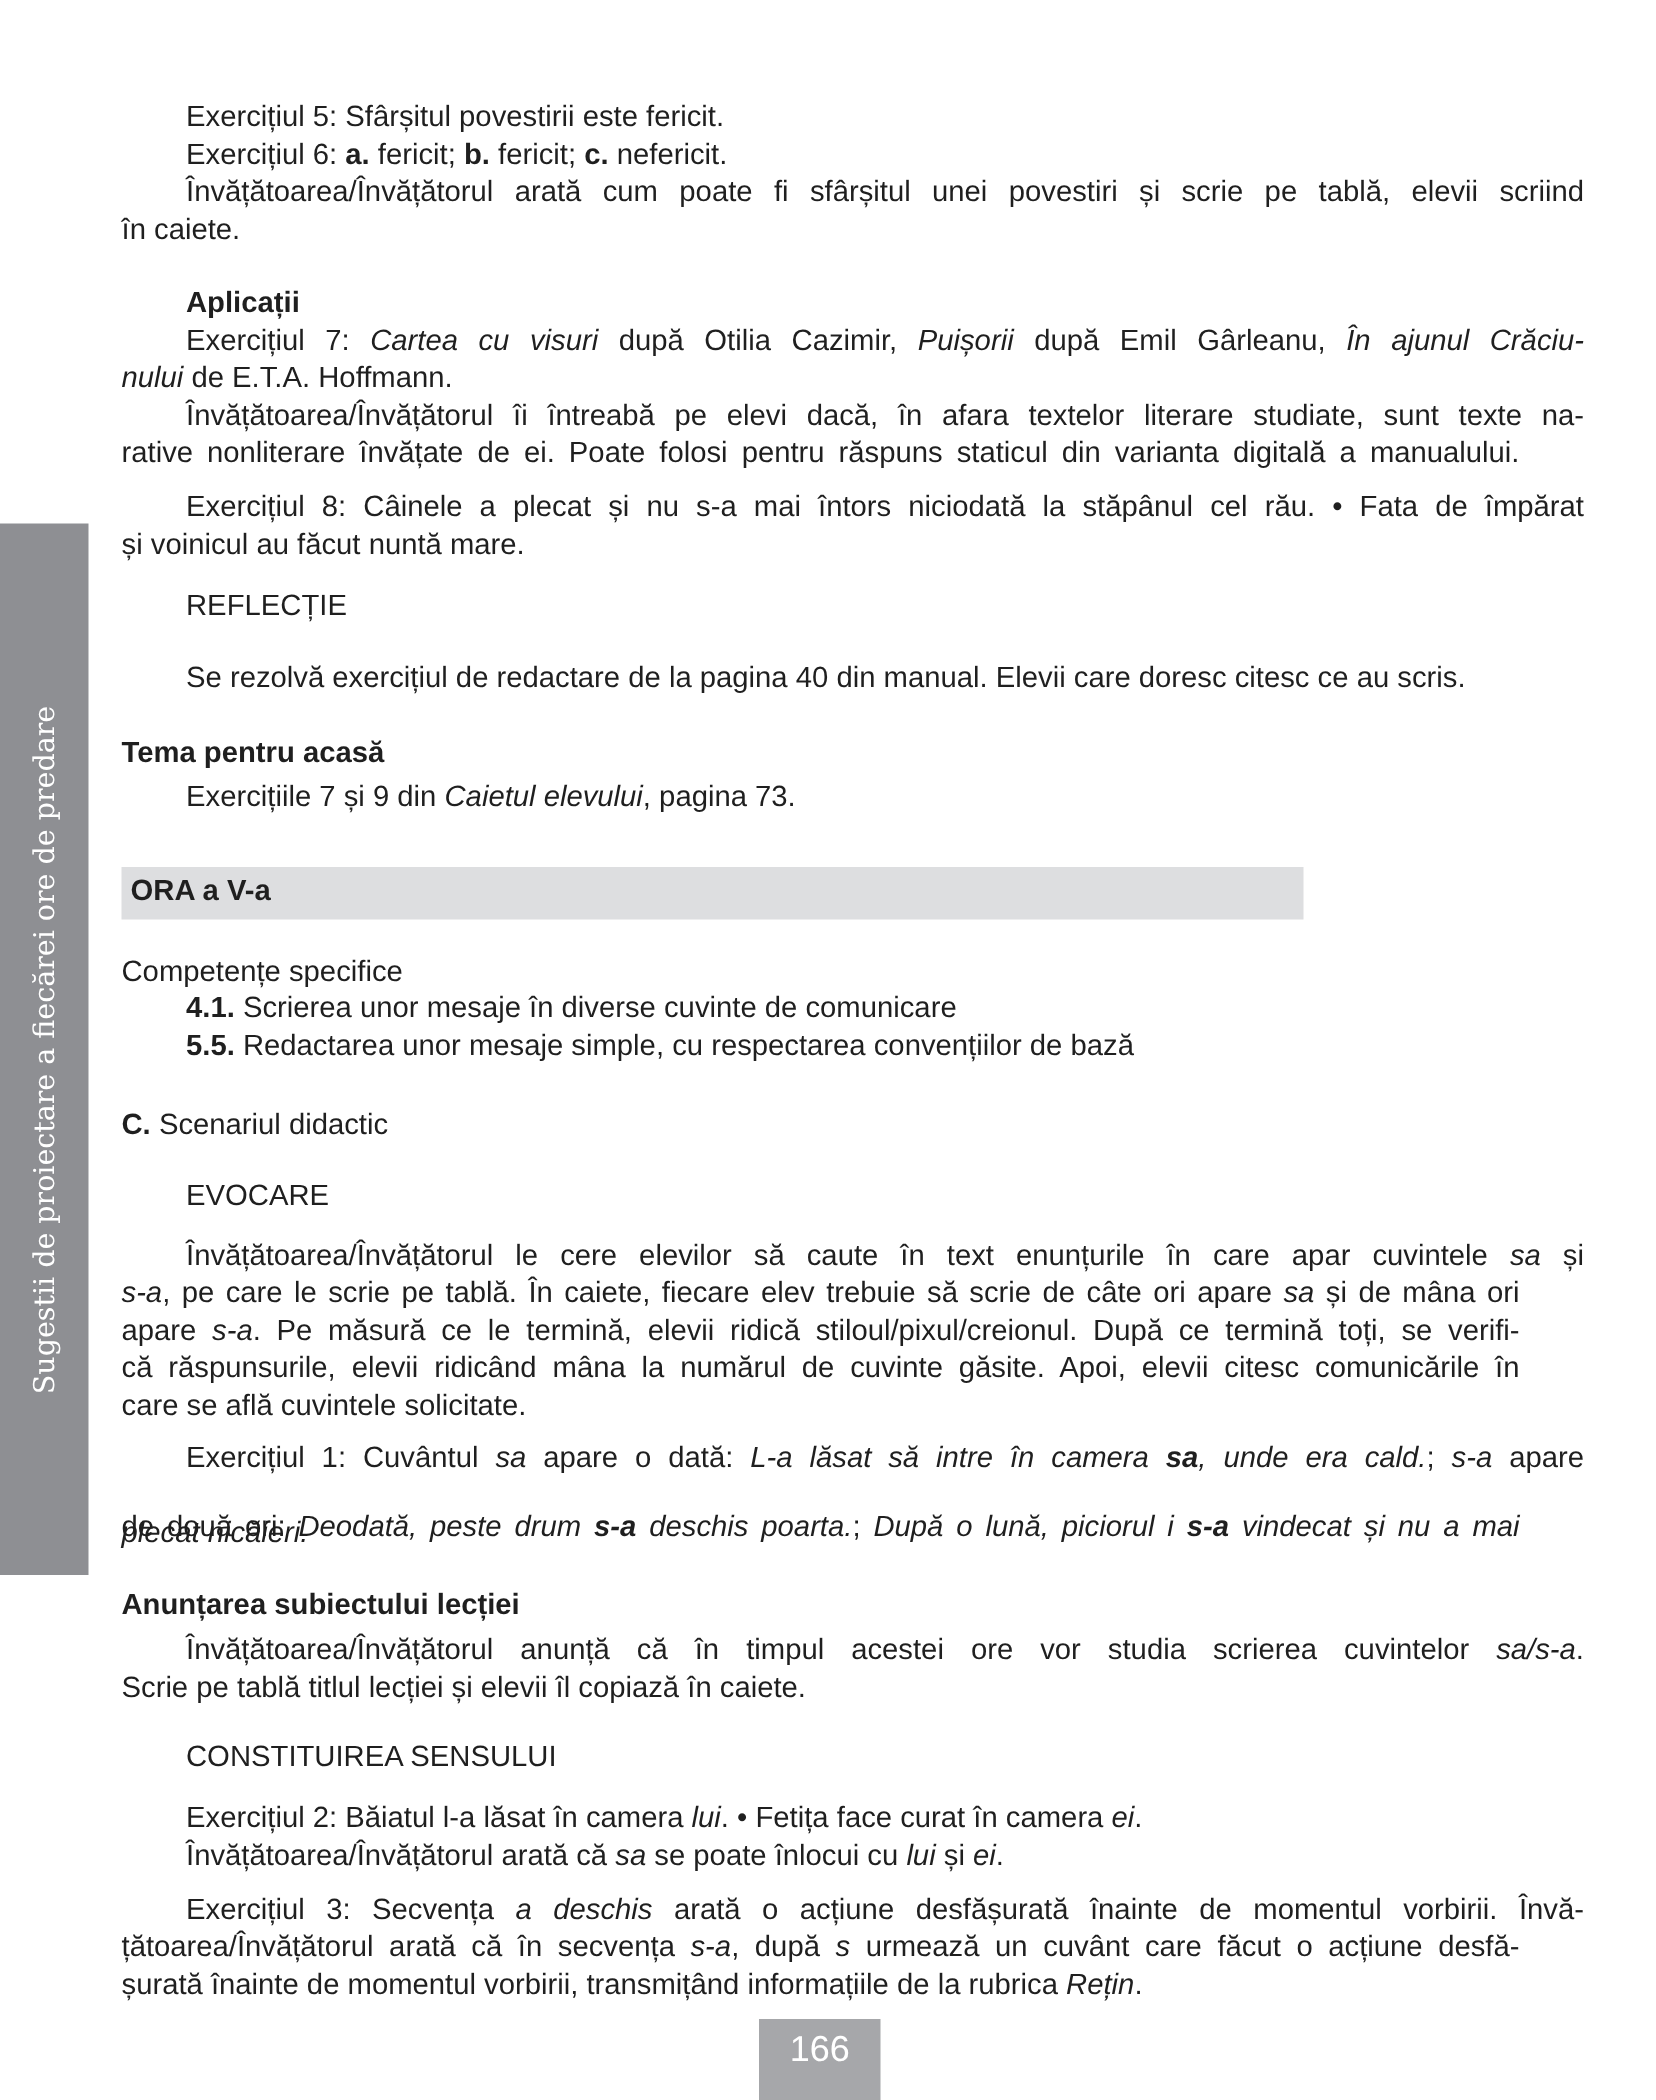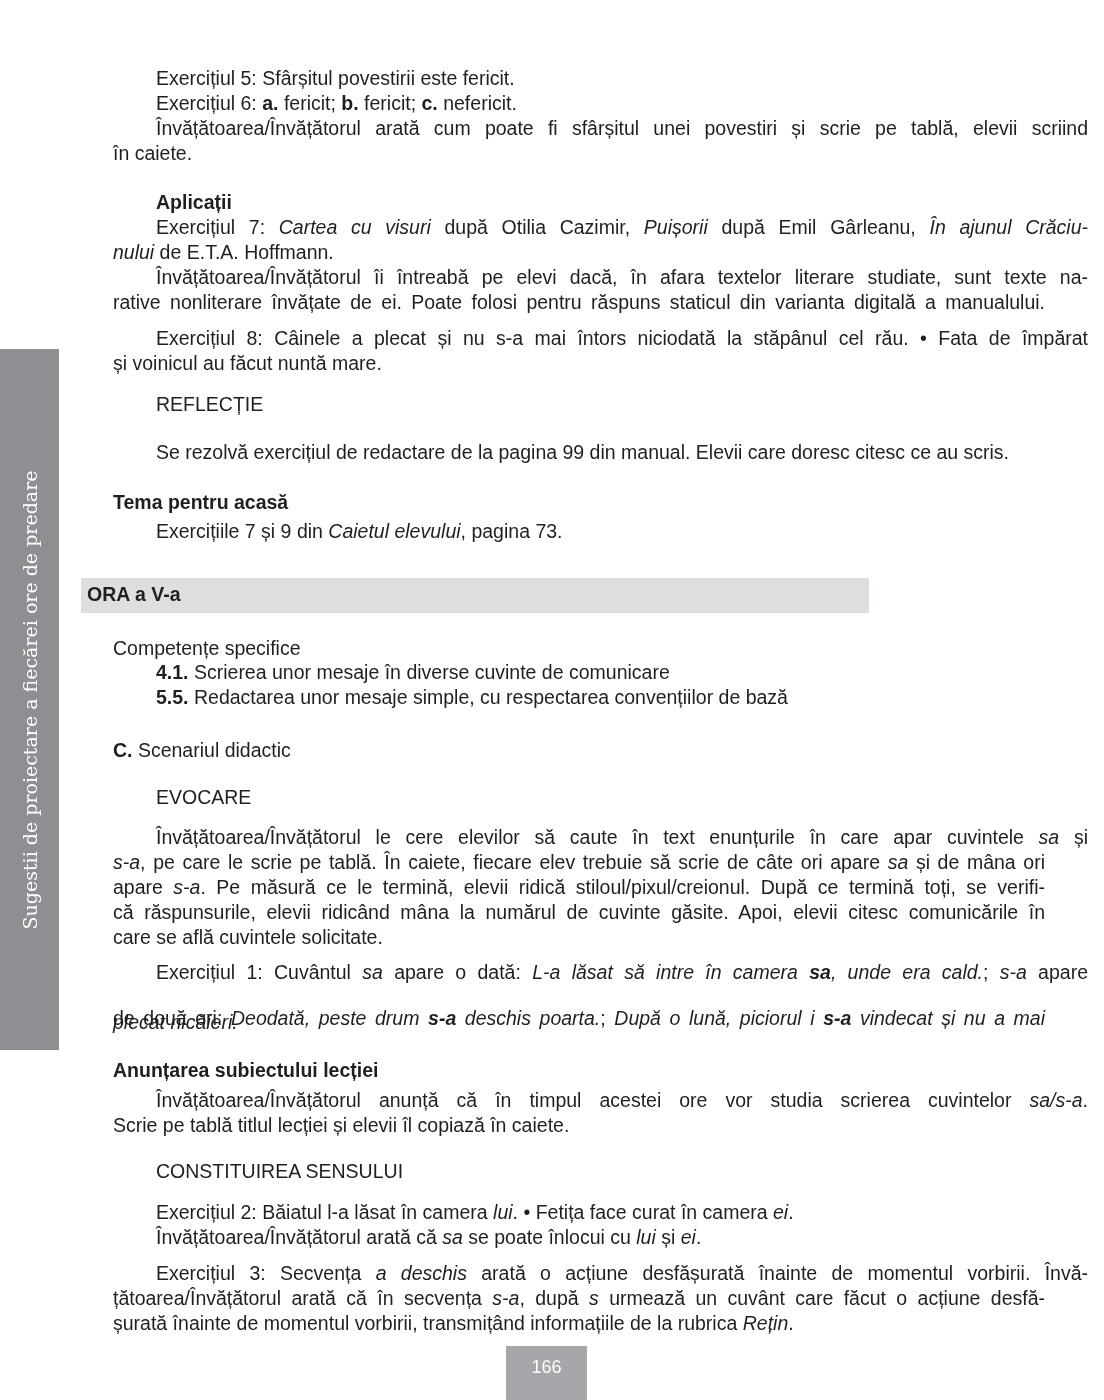--- a/index.html
+++ b/index.html
@@ -12,36 +12,36 @@
       position: absolute; left: 0; top: 349px; width: 59px; height: 701px;
       background: #8e8f93;
     }
     .side-tab span {
       position: absolute; left: 50%; top: 50%;
       transform: translate(-50%, -50%) rotate(-90deg);
       white-space: nowrap; color: #ffffff;
       font-family: "DejaVu Serif", "Liberation Serif", serif; font-size: 19px;
     }
     .content { position: absolute; left: 81px; top: 0; width: 932px; }
-    .ln { position: absolute; left: 0; width: 932px; line-height: 25px; white-space: nowrap; margin-left: 32px; }
+    .ln { position: absolute; left: 0; width: 932px; line-height: 25px; white-space: nowrap; }
     .ind { padding-left: 43px; }
     .just { text-align: justify; text-align-last: justify; }
     b { font-weight: bold; }
     i { font-style: italic; }
     .ora-bar {
       position: absolute; left: 81px; top: 578px; width: 788px; height: 35px;
       background: #dddee0;
     }
     .ora-bar span {
       position: absolute; left: 6px; top: 5px; font-weight: bold; font-size: 19.5px;
     }
     .page-num {
       position: absolute; left: 506px; top: 1346px; width: 81px; height: 54px;
       background: #a6a7aa; color: #ffffff; text-align: center;
-      font-size: 18px; line-height: 42px;
+      font-size: 24px; line-height: 42px;
     }
   </style>
 </head>
 <body>
 
 <div class="side-tab">
   <span>Sugestii de proiectare a fiecărei ore de predare</span>
 </div>
 
 <div class="ora-bar">
@@ -63,21 +63,21 @@
   </div>
   <div class="ln" style="top:240px">
     <i>nului</i><span> de E.T.A. Hoffmann.</span>
   </div>
   <div class="ln ind just" style="top:265px">Învățătoarea/Învățătorul îi întreabă pe elevi dacă, în afara textelor literare studiate, sunt texte na-</div>
   <div class="ln just" style="top:290px">rative nonliterare învățate de ei. Poate folosi pentru răspuns staticul din varianta digitală a manualului.</div>
   <div class="ln ind just" style="top:326px">Exercițiul 8: Câinele a plecat și nu s-a mai întors niciodată la stăpânul cel rău. • Fata de împărat</div>
   <div class="ln" style="top:351px">și voinicul au făcut nuntă mare.</div>
 
   <div class="ln ind" style="top:392px">REFLECȚIE</div>
-  <div class="ln ind" style="top:440px">Se rezolvă exercițiul de redactare de la pagina 99 din manual. Elevii care doresc citesc ce au scris.</div>
+  <div class="ln ind" style="top:440px">Se rezolvă exercițiul de redactare de la pagina 40 din manual. Elevii care doresc citesc ce au scris.</div>
 
   <div class="ln" style="top:490px"><b>Tema pentru acasă</b></div>
   <div class="ln ind" style="top:519px">
     <span>Exercițiile 7 și 9 din </span><i>Caietul elevului</i><span>, pagina 73.</span>
   </div>
 
   <div class="ln" style="top:636px">Competențe specifice</div>
   <div class="ln ind" style="top:660px">
     <b>4.1.</b><span> Scrierea unor mesaje în diverse cuvinte de comunicare</span>
   </div>

